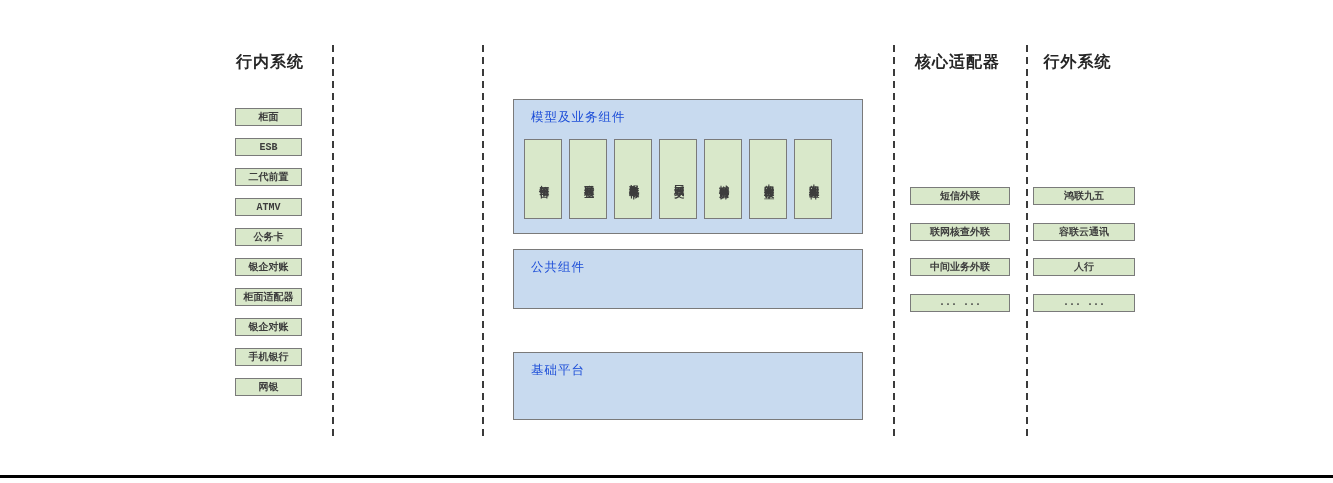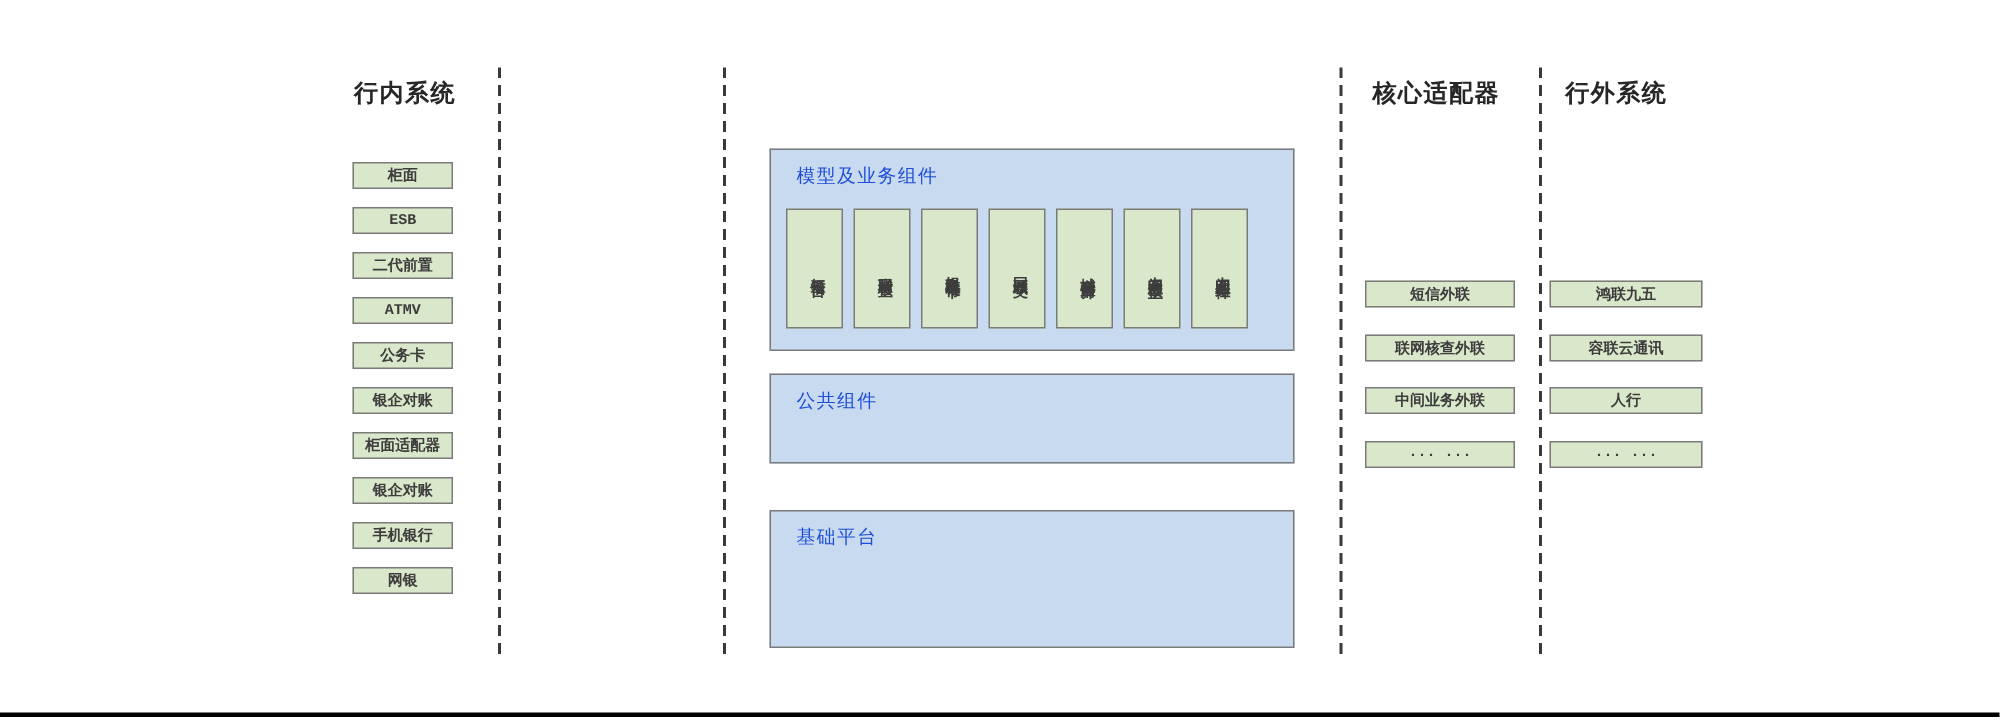--- a/index.html
+++ b/index.html
@@ -84,21 +84,21 @@
         <div class="green-box">城商行清算</div>
         <div class="green-box">中间业务模型</div>
         <div class="green-box">中间业务组件</div>
       </div>
   </div>
 
   <div class="blue-panel" style="top:249px;height:60px">
     <div class="panel-label">公共组件</div>
   </div>
 
-  <div class="blue-panel" style="top:340px;height:92px">
+  <div class="blue-panel" style="top:352px;height:68px">
     <div class="panel-label">基础平台</div>
   </div>
 
   <div class="box-list" style="left:910px;top:187px;width:100px;gap:17.5px">
       <div class="green-box">短信外联</div>
       <div class="green-box">联网核查外联</div>
       <div class="green-box">中间业务外联</div>
       <div class="green-box">... ...</div>
     </div>
 

